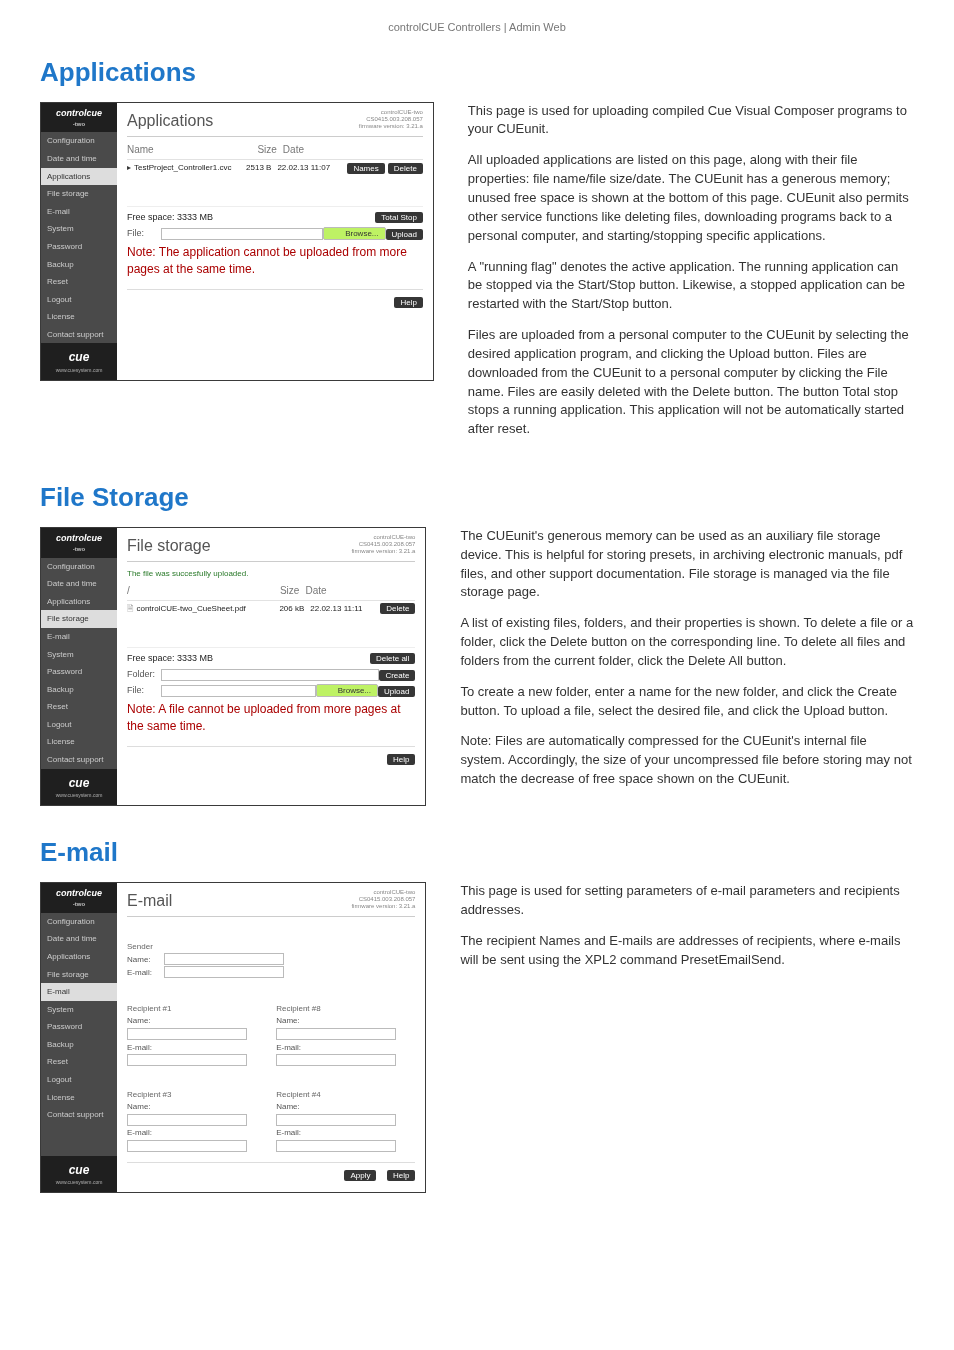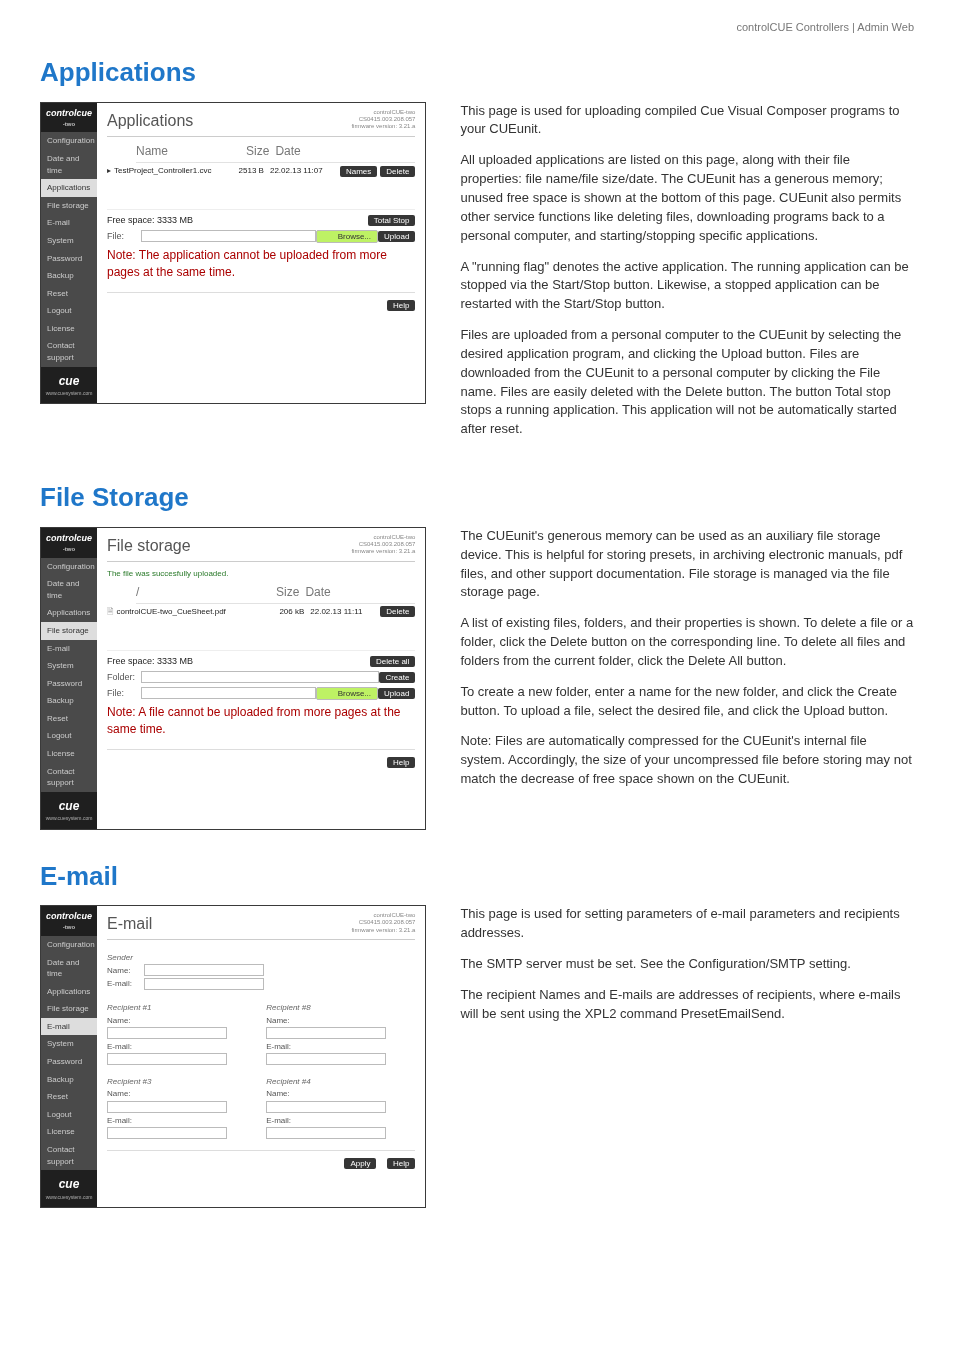--- a/index.html
+++ b/index.html
@@ -8,21 +8,21 @@
     background: #fff;
     color: #222;
     width: 954px;
     margin: 0 auto;
     padding: 20px 40px 40px 40px;
     font-size: 13px;
     line-height: 1.45;
     position: relative;
   }
   .page-header {
-    text-align: right;
+    text-align: center;
     color: #777;
     font-size: 11px;
     margin-bottom: 6px;
   }
   .section-title {
     color: #1f77c9;
     font-size: 26px;
     font-weight: 600;
     margin: 18px 0 10px 0;
   }
@@ -42,21 +42,21 @@
     border: 1px solid #3a3a3a;
     background: #fff;
     display: flex;
     flex-direction: column;
     font-size: 9px;
   }
   .panel-row { display: flex; }
   .sidebar {
     background: #4a4a4a;
     color: #ddd;
-    width: 56px;
+    width: 76px;
     flex-shrink: 0;
     display: flex;
     flex-direction: column;
   }
   .sidebar-logo {
     background: #1f1f1f;
     color: #fff;
     text-align: center;
     padding: 4px 2px;
     font-size: 9px;
@@ -74,45 +74,45 @@
   .sidebar-footer {
     background:#1f1f1f; color:#fff; text-align:center;
     font-weight:600; font-size:12px; font-style:italic; padding:6px 2px;
   }
   .sidebar-footer .url { font-size:5px; font-style:normal; font-weight:normal; opacity:.6; display:block; }
 
   .content { flex:1; background:#fff; padding:6px 10px 10px 10px; display:flex; flex-direction:column; }
   .content-header { display:flex; justify-content:space-between; align-items:flex-start; border-bottom:1px solid #ccc; padding-bottom:4px; margin-bottom:6px;}
   .content-title { font-size:16px; color:#555; font-weight:300; }
   .meta { text-align:right; color:#888; font-size:6px; line-height:1.2;}
-  .tbl-head { display:flex; color:#777; font-size:12px; border-bottom:1px solid #e2e2e2; padding-bottom:2px;margin-left:29px;}
+  .tbl-head { display:flex; color:#777; font-size:10px; border-bottom:1px solid #e2e2e2; padding-bottom:2px;}
   .tbl-row { display:flex; align-items:center; padding:2px 0; font-size:8px;}
   .col-name { flex:1; }
   .col-size { width:46px; text-align:right; padding-right:6px;}
   .col-date { width:70px; padding-right:6px;}
   .col-act  { display:flex; gap:3px; }
   .btn {
     background:#363636; color:#fff; border:none; padding:1px 6px;
     font-size:8px; border-radius:2px; cursor:pointer;
   }
   .btn.light { background:#bef264; color:#333; border:1px solid #bbb;padding-left:21px; }
   .note { color:#a00; font-size:12px; margin-top:4px; }
   .free-line { display:flex; justify-content:space-between; align-items:center; margin-top:30px; border-top:1px solid #eee; padding-top:4px;}
-  .inputrow { display:flex; align-items:center; gap:0; margin-top:3px; }
+  .inputrow { display:flex; align-items:flex-end; gap:0; margin-top:3px; }
   .inputrow label{ width:34px; color:#555;}
   .inputrow input[type=text]{ flex:1; border:1px solid #bbb; height:12px; font-size:8px; padding:0 2px;}
   .help-row { text-align:right; margin-top:10px; border-top:1px solid #ddd; padding-top:6px; }
   .filerow-flag::before{ content:"▸"; color:#333; margin-right:3px; font-size:8px;}
   .doc-icon::before{ content:"🗎"; font-size:8px; margin-right:3px; color:#888;}
   .msg-ok{ color:#2a7a2a; font-size:8px; margin-bottom:4px;}
 
   .email-grid{ display:grid; grid-template-columns:1fr 1fr; gap:4px 10px; margin-top:6px;}
   .field-pair label{ display:inline-block; width:34px; color:#555; font-size:8px;}
   .field-pair input{ border:1px solid #bbb; height:12px; width:120px; font-size:8px; padding:0 2px;}
-  .subhead{ color:#666; font-size:8px; margin-top:6px;font-style:italic;}
+  .subhead{ color:#666; font-size:8px; margin-top:18px;}
 
   .footer { position:relative; margin-top:180px; display:flex; justify-content:space-between; color:#777; font-size:11px;}
 </style>
 </head>
 <body>
 
 <div class="page-header">controlCUE Controllers | Admin Web</div>
 
 <div class="section-title">Applications</div>
 <div class="two-col">
@@ -343,21 +343,20 @@
           <div class="help-row">
             <button class="btn">Apply</button>
             <button class="btn" style="margin-left:8px;">Help</button>
           </div>
         </div>
       </div>
     </div>
   </div>
   <div class="right-col">
     <p>This page is used for setting parameters of e-mail parameters and recipients addresses.</p>
-    <p>The SMTP server must be set. See the Configuration/SMTP setting.</p>
     <p>The recipient Names and E-mails are addresses of recipients, where e-mails will be sent using the XPL2 command PresetEmailSend.</p>
   </div>
 </div>
 
 <div class="footer">
   <span>© CUE, a.s. | All Rights Reserved.</span>
   <span>26</span>
 </div>
 
 </body></html>

